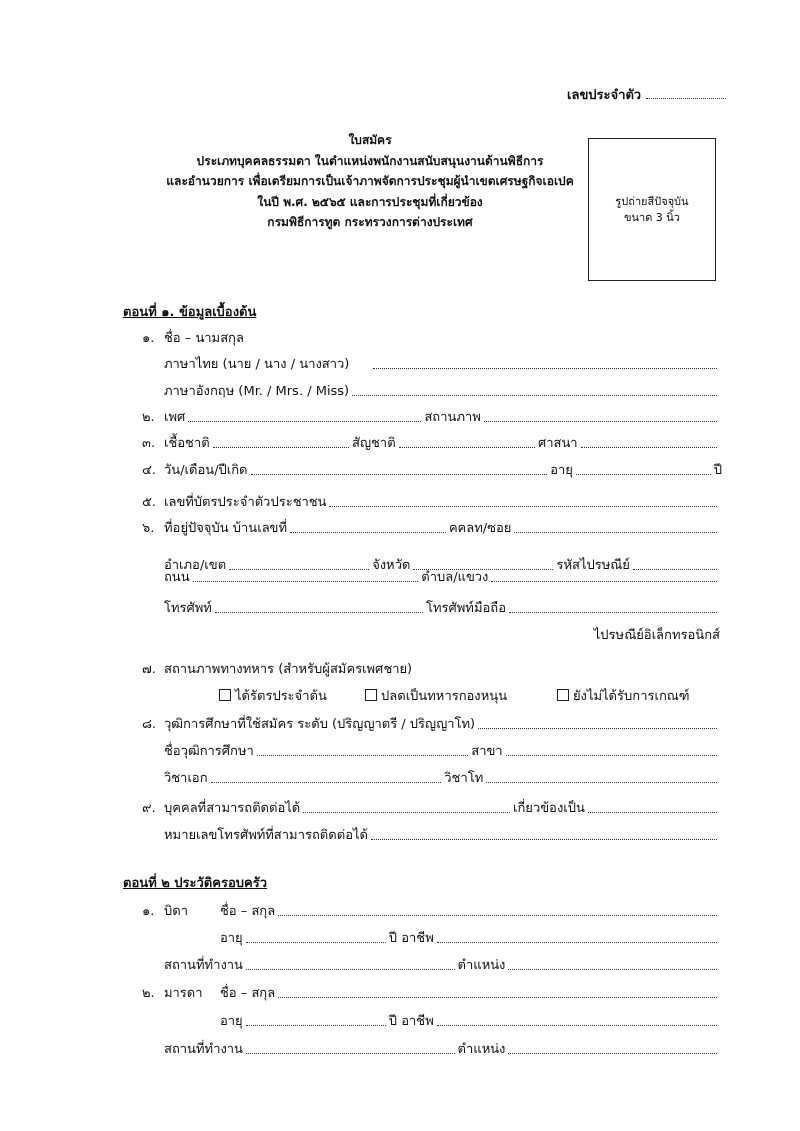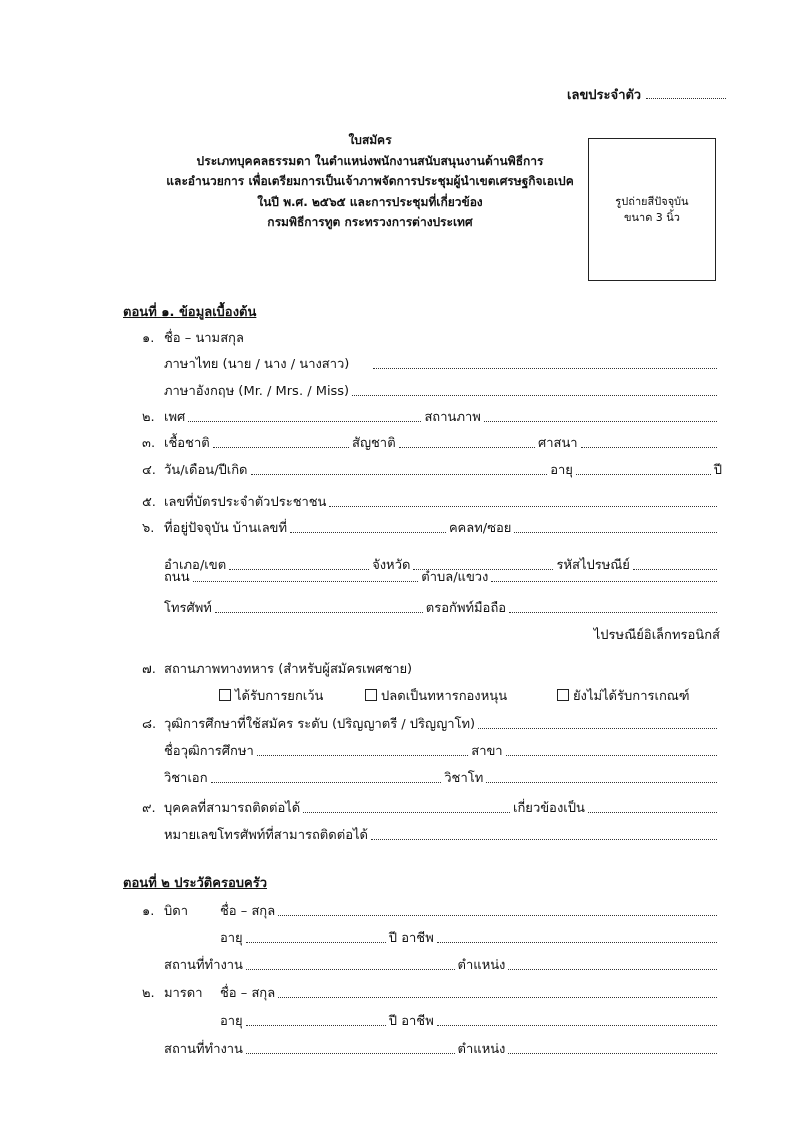--- a/index.html
+++ b/index.html
@@ -118,35 +118,35 @@
     <span class="fill"></span>
   <span class="lbl">จังหวัด</span>
     <span class="fill"></span>
   <span class="lbl">รหัสไปรษณีย์</span>
     <span class="fill" style="flex-grow:0.6"></span>
 </div>
 
 <div class="abs t row" style="left:164px; top:599px; width:556px;">
   <span class="lbl">โทรศัพท์</span>
     <span class="fill"></span>
-  <span class="lbl">ตรอกัพท์มือถือ</span>
+  <span class="lbl">โทรศัพท์มือถือ</span>
     <span class="fill"></span>
 </div>
 
 <div class="abs t row" style="left:164px; top:626px; width:556px;flex-direction:column;">
   <span class="lbl">ไปรษณีย์อิเล็กทรอนิกส์</span>
     <span class="fill"></span>
 </div>
 
 <div class="abs t" style="left:142px; top:660px;">
   <span class="num">๗.</span><span>สถานภาพทางทหาร (สำหรับผู้สมัครเพศชาย)</span>
 </div>
 
 <div class="abs t" style="left:219px; top:687px;">
-  <span class="chk"></span><span>ได้รับการยกเว้น</span>
+  <span class="chk"></span><span>ได้รัตรประจำต้น</span>
 </div>
 <div class="abs t" style="left:365px; top:687px;">
   <span class="chk"></span><span>ปลดเป็นทหารกองหนุน</span>
 </div>
 <div class="abs t" style="left:557px; top:687px;">
   <span class="chk"></span><span>ยังไม่ได้รับการเกณฑ์</span>
 </div>
 
 <div class="abs t row" style="left:142px; top:715px; width:578px;">
   <span class="lbl num">๘.</span>

